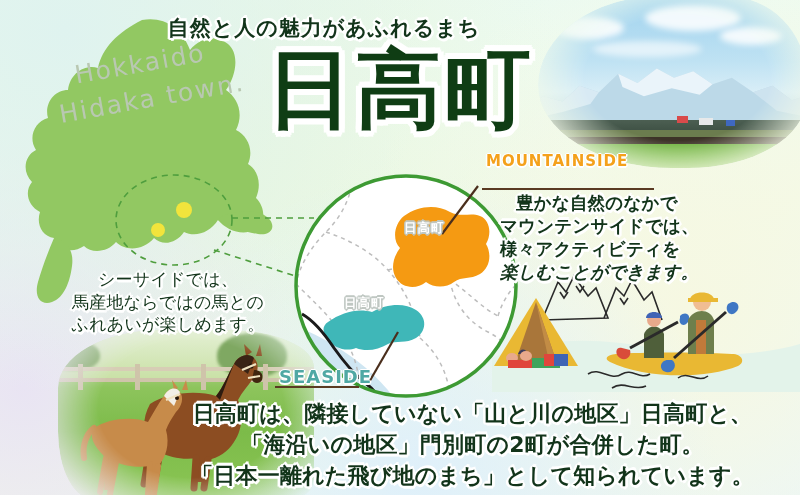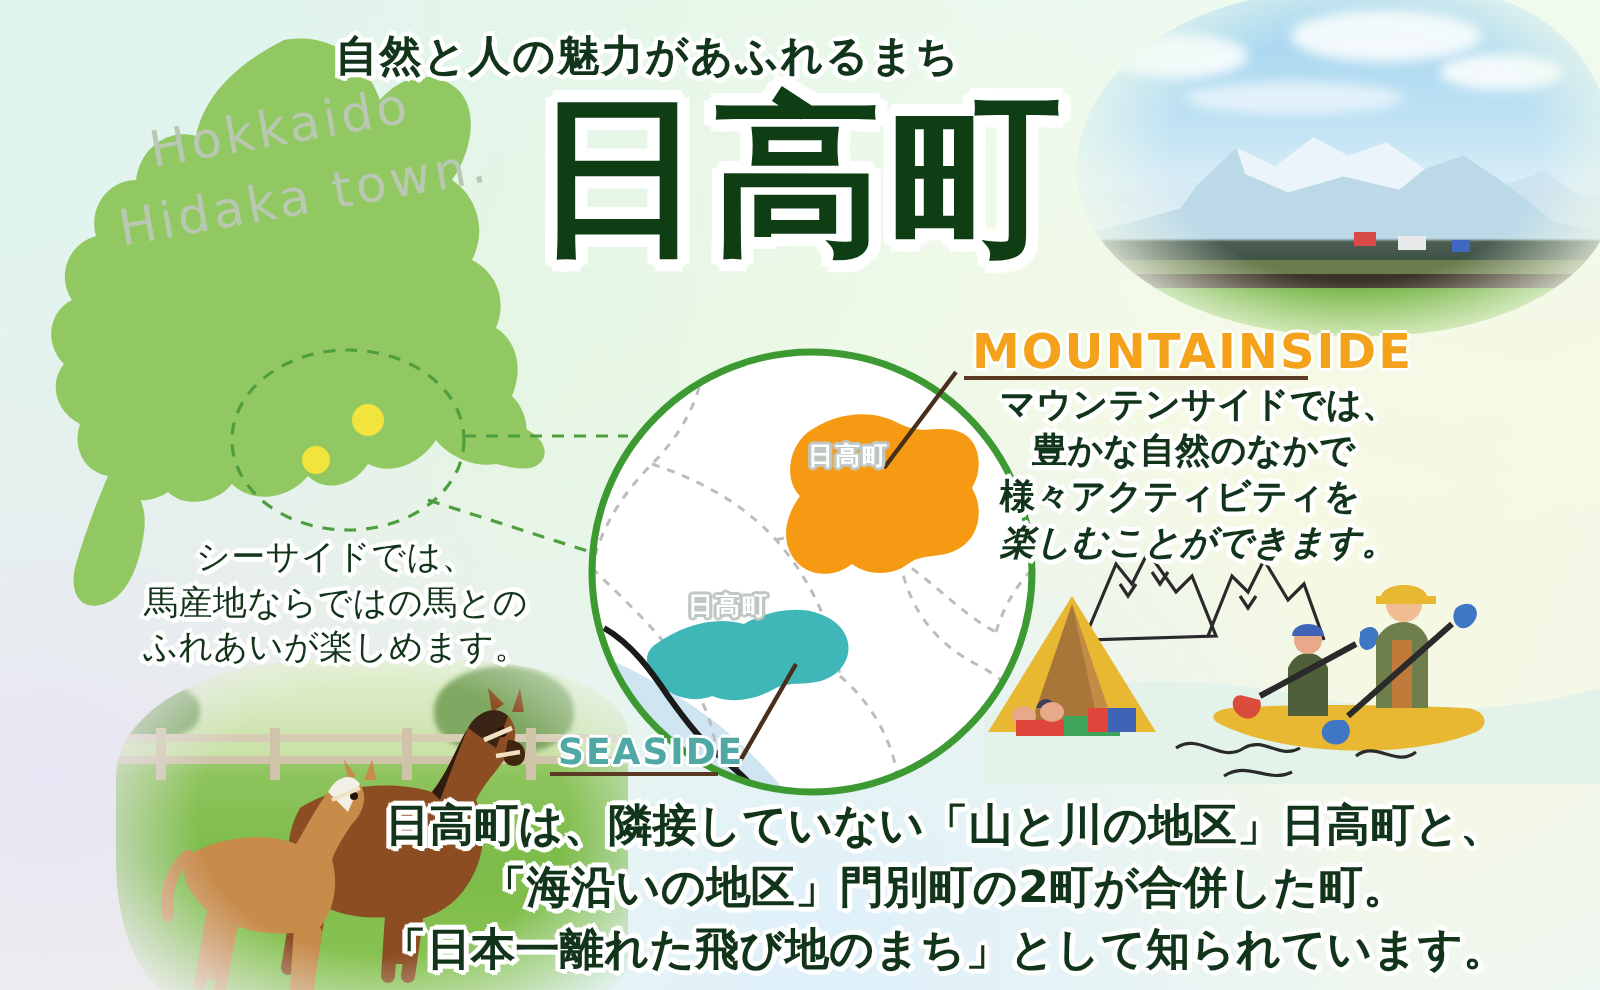--- a/index.html
+++ b/index.html
@@ -85,22 +85,22 @@
   #handwriting{
     left:72px;top:58px;width:270px;
     font-family:"DejaVu Sans","Liberation Sans",sans-serif;
     font-size:25px;color:#b9c8b2;line-height:1.45;
     transform:rotate(-10deg);transform-origin:left top;
     font-weight:400;letter-spacing:2px;
   }
   #handwriting .l2{margin-left:-22px;display:block;}
 
   #mountainside-label{
-    left:486px;top:162px;
-    font-size:24px;font-weight:700;color:#f4a11b;letter-spacing:1px;
+    left:486px;top:152px;
+    font-size:15px;font-weight:700;color:#f4a11b;letter-spacing:1px;
     text-shadow:1.5px 0 0 #fff,-1.5px 0 0 #fff,0 1.5px 0 #fff,0 -1.5px 0 #fff,1px 1px 0 #fff,-1px 1px 0 #fff;
   }
   #mountainside-rule{left:482px;top:188px;width:172px;height:2px;background:#5a3a22;}
 
   #mountainside-text{
     left:500px;top:192px;width:290px;text-align:left;
     font-size:17.5px;font-weight:700;line-height:1.32;letter-spacing:.2px;
   }
 
   #seaside-text{
@@ -318,22 +318,22 @@
     <span style="color:#b9c8b2;text-shadow:none;">Hokkaido</span>
     <span class="l2" style="color:#b9c8b2;text-shadow:none;">Hidaka town.</span>
   </div>
 
   <div class="lyr jp-out" id="subtitle">自然と人の魅力があふれるまち</div>
   <div class="lyr" id="main-title">日高町</div>
 
   <div class="lyr" id="mountainside-label">MOUNTAINSIDE</div>
   <div class="lyr" id="mountainside-rule"></div>
   <div class="lyr" id="mountainside-text">
+    <span class="jp-out" style="display:block;padding-left:16px;">豊かな自然のなかで</span>
     <span class="jp-out" style="display:block;">マウンテンサイドでは、</span>
-    <span class="jp-out" style="display:block;padding-left:16px;">豊かな自然のなかで</span>
     <span class="jp-out" style="display:block;">様々アクティビティを</span>
     <span class="jp-out" style="display:block;font-style:italic;">楽しむことができます。</span>
   </div>
 
   <div class="lyr" id="seaside-text">
     <span class="jp-out" style="display:block;">シーサイドでは、</span>
     <span class="jp-out" style="display:block;">馬産地ならではの馬との</span>
     <span class="jp-out" style="display:block;">ふれあいが楽しめます。</span>
   </div>
   <div class="lyr" id="seaside-label">SEASIDE</div>

